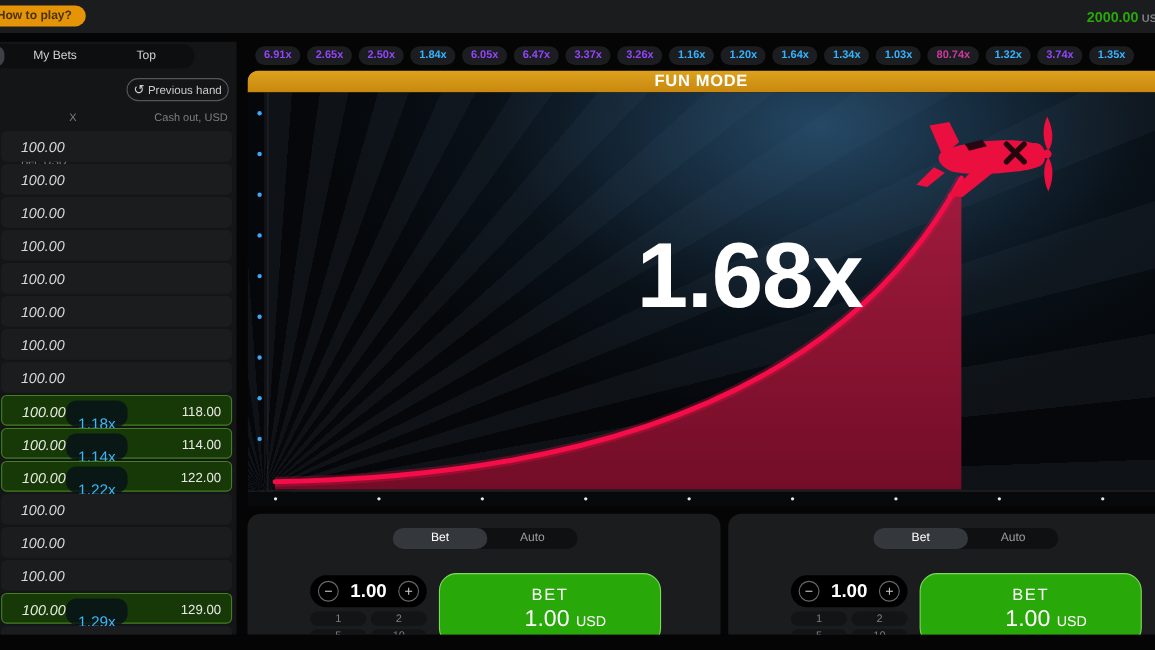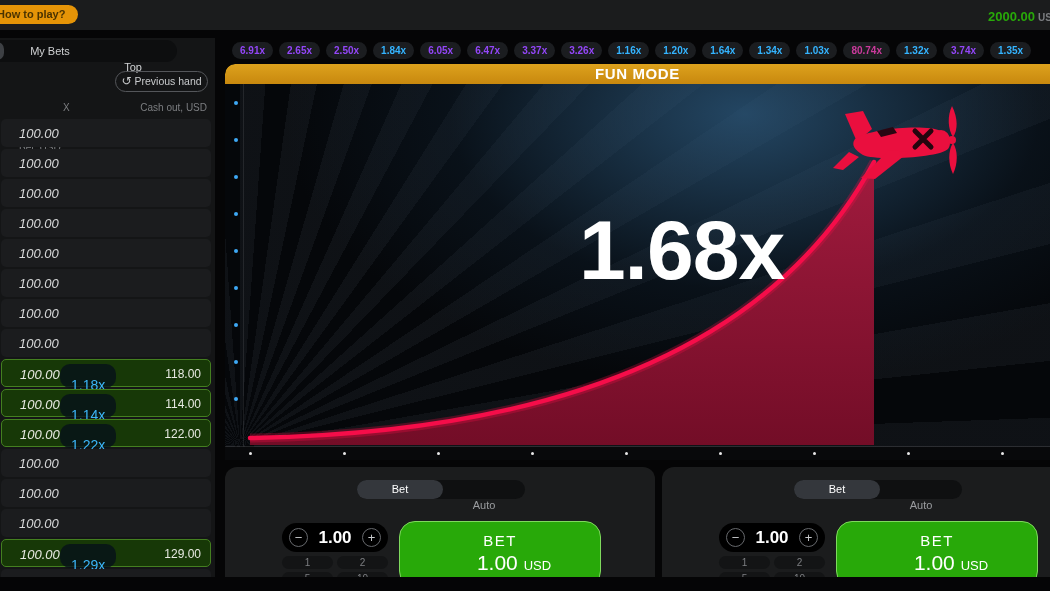--- a/index.html
+++ b/index.html
@@ -14,21 +14,21 @@
   .balance { position:absolute; left:988px; top:7px; white-space:nowrap; }
   .balance .amt { color:#28a909; font-size:13px; font-weight:bold; }
   .balance .cur { color:#7b7d80; font-size:10px; font-weight:bold; margin-left:3px; }
 
   
   .sidebar { position:absolute; left:0; top:38px; width:215px; height:553px; background:#141516; overflow:hidden; }
   .tabs { position:absolute; left:0; top:2px; width:177px; height:22px; background:#0d0e0f; border-radius:0 11px 11px 0; }
   .tab-partial { position:absolute; left:-10px; top:2px; width:14px; height:18px; border-radius:9px; background:#3d4044; }
   .tab-mybets { position:absolute; left:18px; top:0; width:64px; height:22px; line-height:22px; text-align:center;
                 color:#cfd1d3; font-size:11px; }
-  .tab-top { position:absolute; left:108px; top:16px; width:50px; height:22px; line-height:22px; text-align:center;
+  .tab-top { position:absolute; left:108px; top:0; width:50px; height:22px; line-height:22px; text-align:center;
              color:#cfd1d3; font-size:11px; }
   .prev-hand { position:absolute; left:115px; top:33px; width:93px; height:21px; border:1px solid #54565a;
                border-radius:11px; color:#c9cbcd; font-size:10.5px; line-height:19px; text-align:center; background:transparent; }
   .prev-hand .ico { font-size:12px; margin-right:3px; color:#c9cbcd; }
   .s-heads { position:absolute; left:0; top:64px; width:211px; height:14px; color:#7c7e81; font-size:10px; }
   .s-heads .h-bet { position:absolute; left:19px;margin-top:40px; }
   .s-heads .h-x { position:absolute; left:63px; }
   .s-heads .h-cash { position:absolute; right:4px; }
   .rows { position:absolute; left:1px; top:81px; width:210px; }
   .s-row { position:relative; height:28px; margin-bottom:2px; background:#1b1c1e; border-radius:5px; }
@@ -63,21 +63,21 @@
   .curve-svg { position:absolute; left:0; top:0; }
   .big-mult { position:absolute; left:88px; right:0; top:118px; text-align:center; color:#ffffff;
               font-size:84px; font-weight:bold; letter-spacing:-1px; }
 
   
   .panel { position:absolute; top:467px; width:430px; height:124px; background:#1b1c1d; border-radius:12px 12px 0 0; }
   .panel-1 { left:225px; } .panel-2 { left:662px; }
   .toggle { position:absolute; left:132px; top:13px; width:168px; height:19px; background:#0f1011; border-radius:10px; }
   .tog-bet { position:absolute; left:0; top:0; width:86px; height:19px; line-height:19px; text-align:center;
              background:#34373c; border-radius:10px; color:#fff; font-size:11px; }
-  .tog-auto { position:absolute; left:86px; top:16px; width:82px; height:19px; line-height:19px; text-align:center;
+  .tog-auto { position:absolute; left:86px; top:0; width:82px; height:19px; line-height:19px; text-align:center;
               color:#9b9da0; font-size:11px; }
   .stepper { position:absolute; left:57px; top:56px; width:106px; height:29px; background:#000; border-radius:15px; }
   .step-btn { position:absolute; top:5px; width:19px; height:19px; border:1px solid #66686c; border-radius:50%;
               color:#caccce; font-size:13px; line-height:17px; text-align:center; background:transparent; }
   .step-minus { left:7px; } .step-plus { right:7px; }
   .step-val { position:absolute; left:26px; top:5px; width:54px; text-align:center; color:#fff; font-size:17px; font-weight:bold; }
   .quick { position:absolute; width:51px; height:13px; background:#131415; border-radius:9px; color:#7d7f82;
            font-size:10px; line-height:13px; text-align:center; }
   .q1 { left:57px; top:89px; } .q2 { left:112px; top:89px; }
   .q3 { left:57px; top:105px; } .q4 { left:112px; top:105px; }

